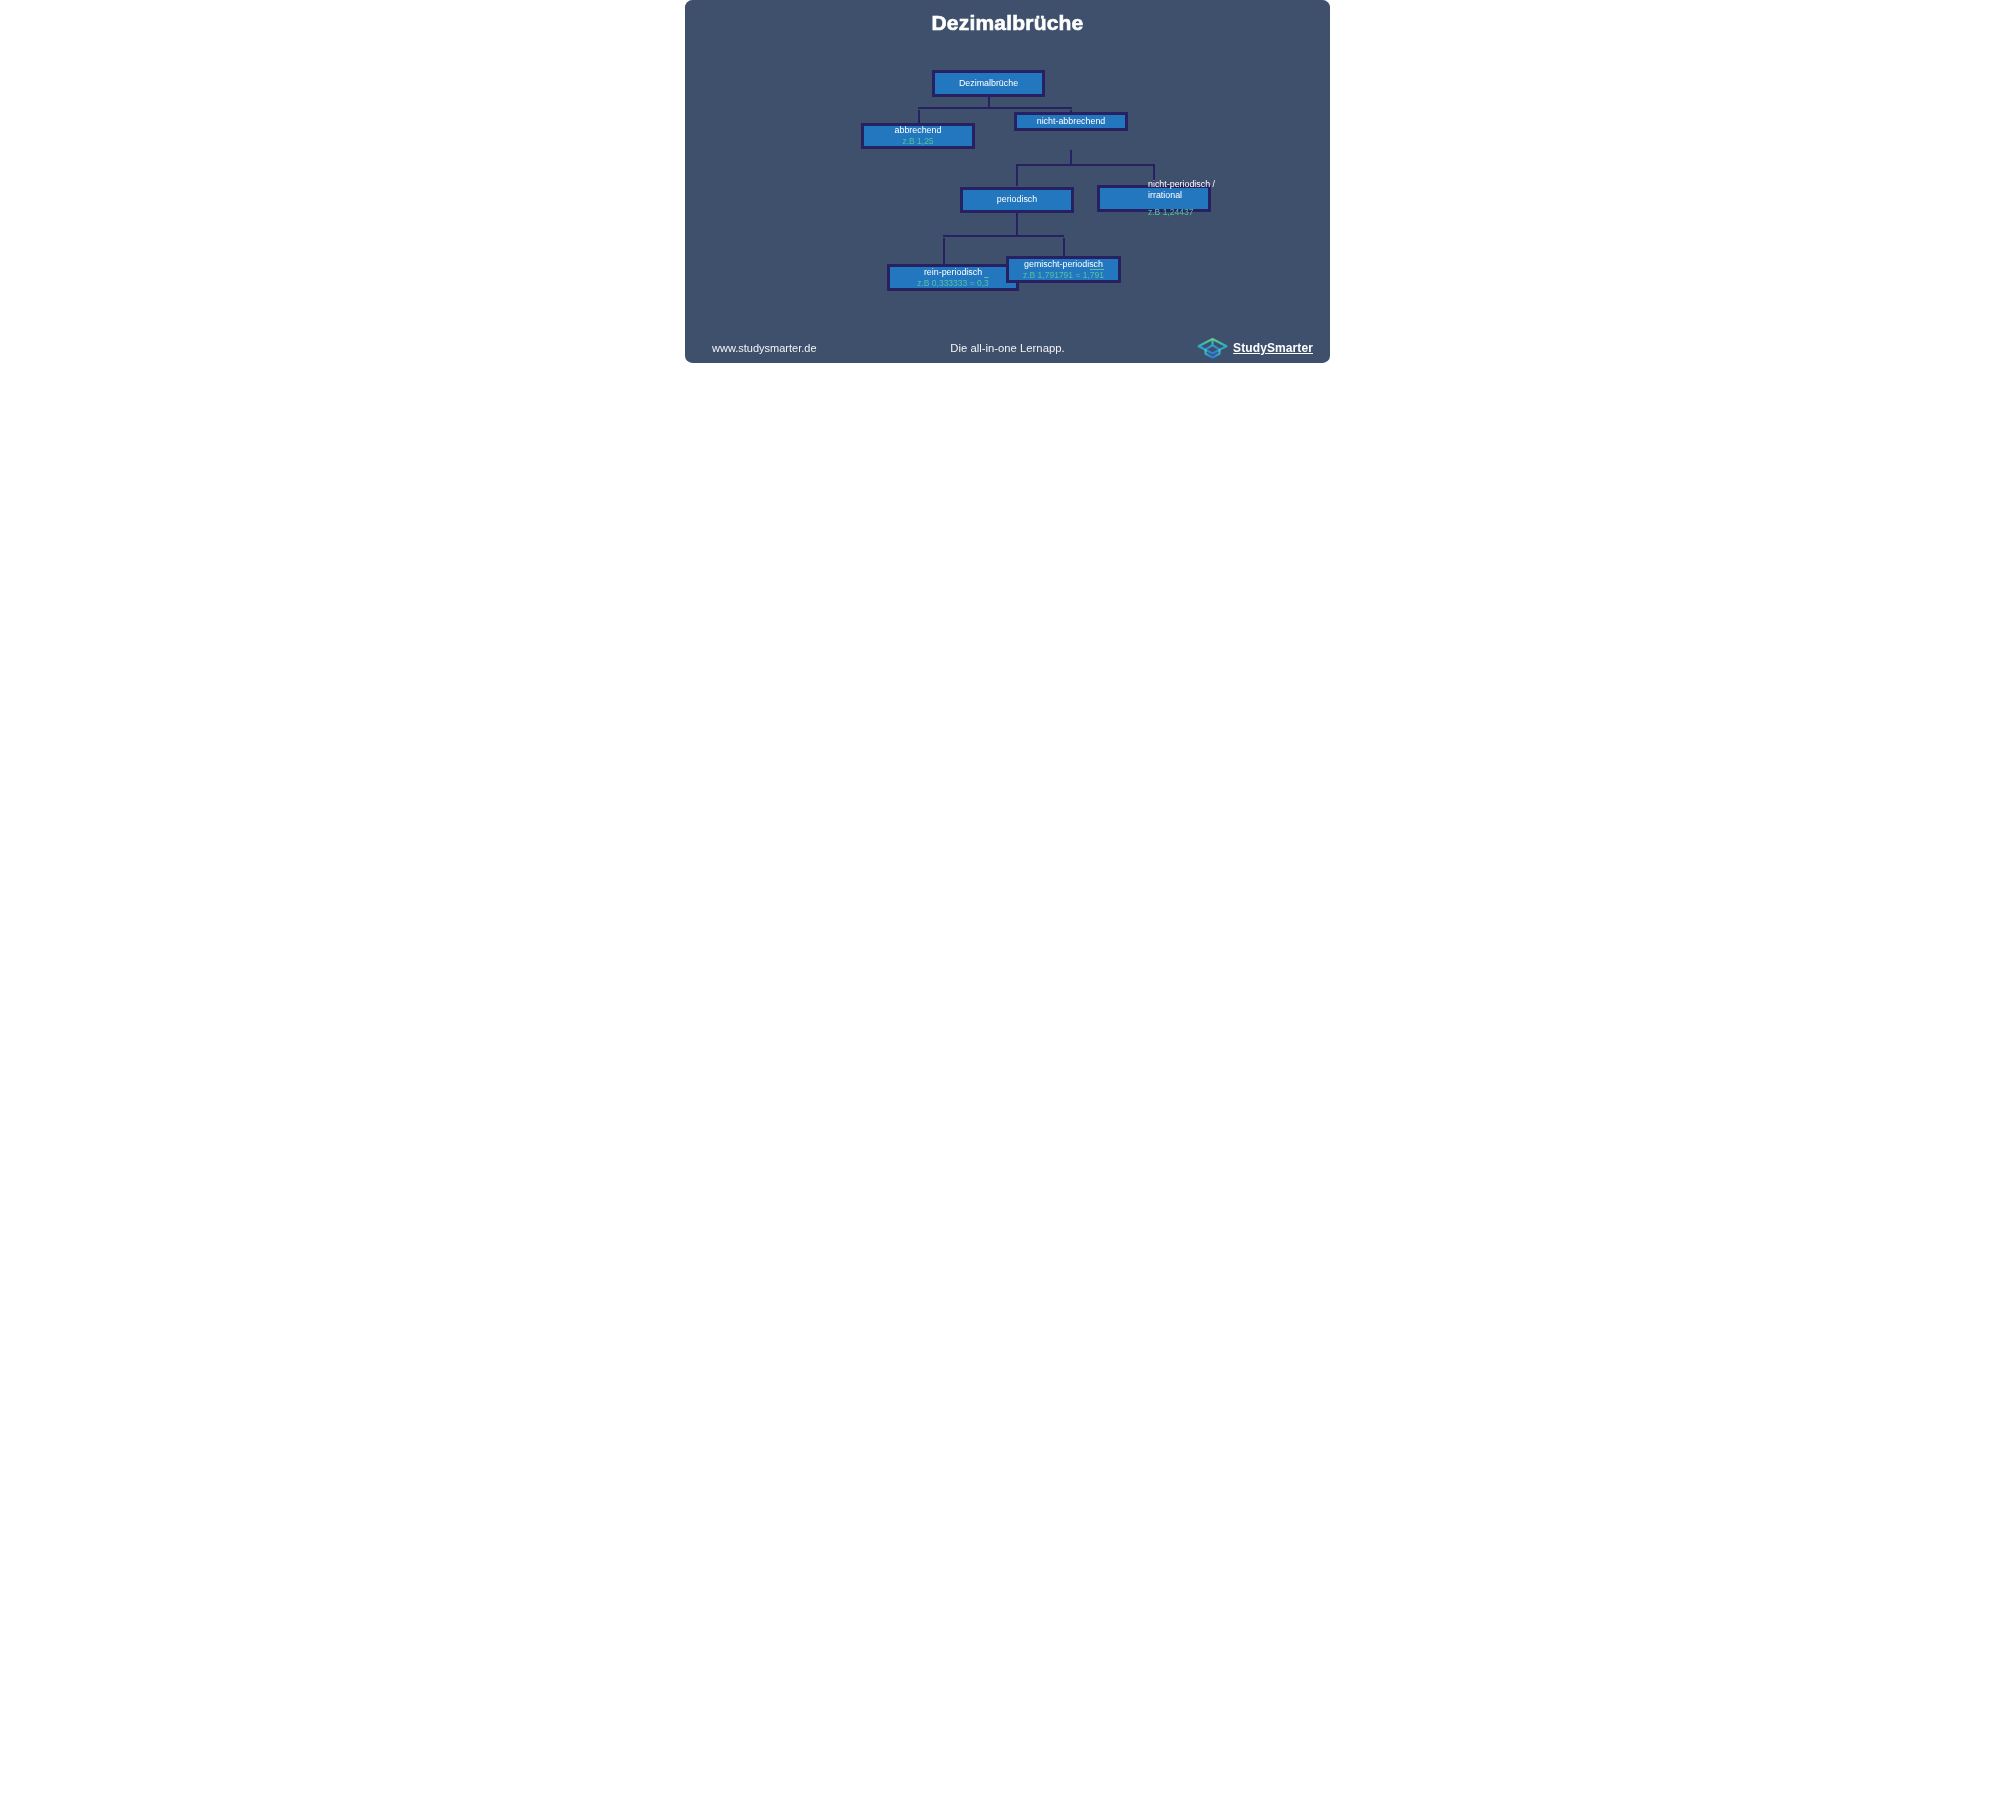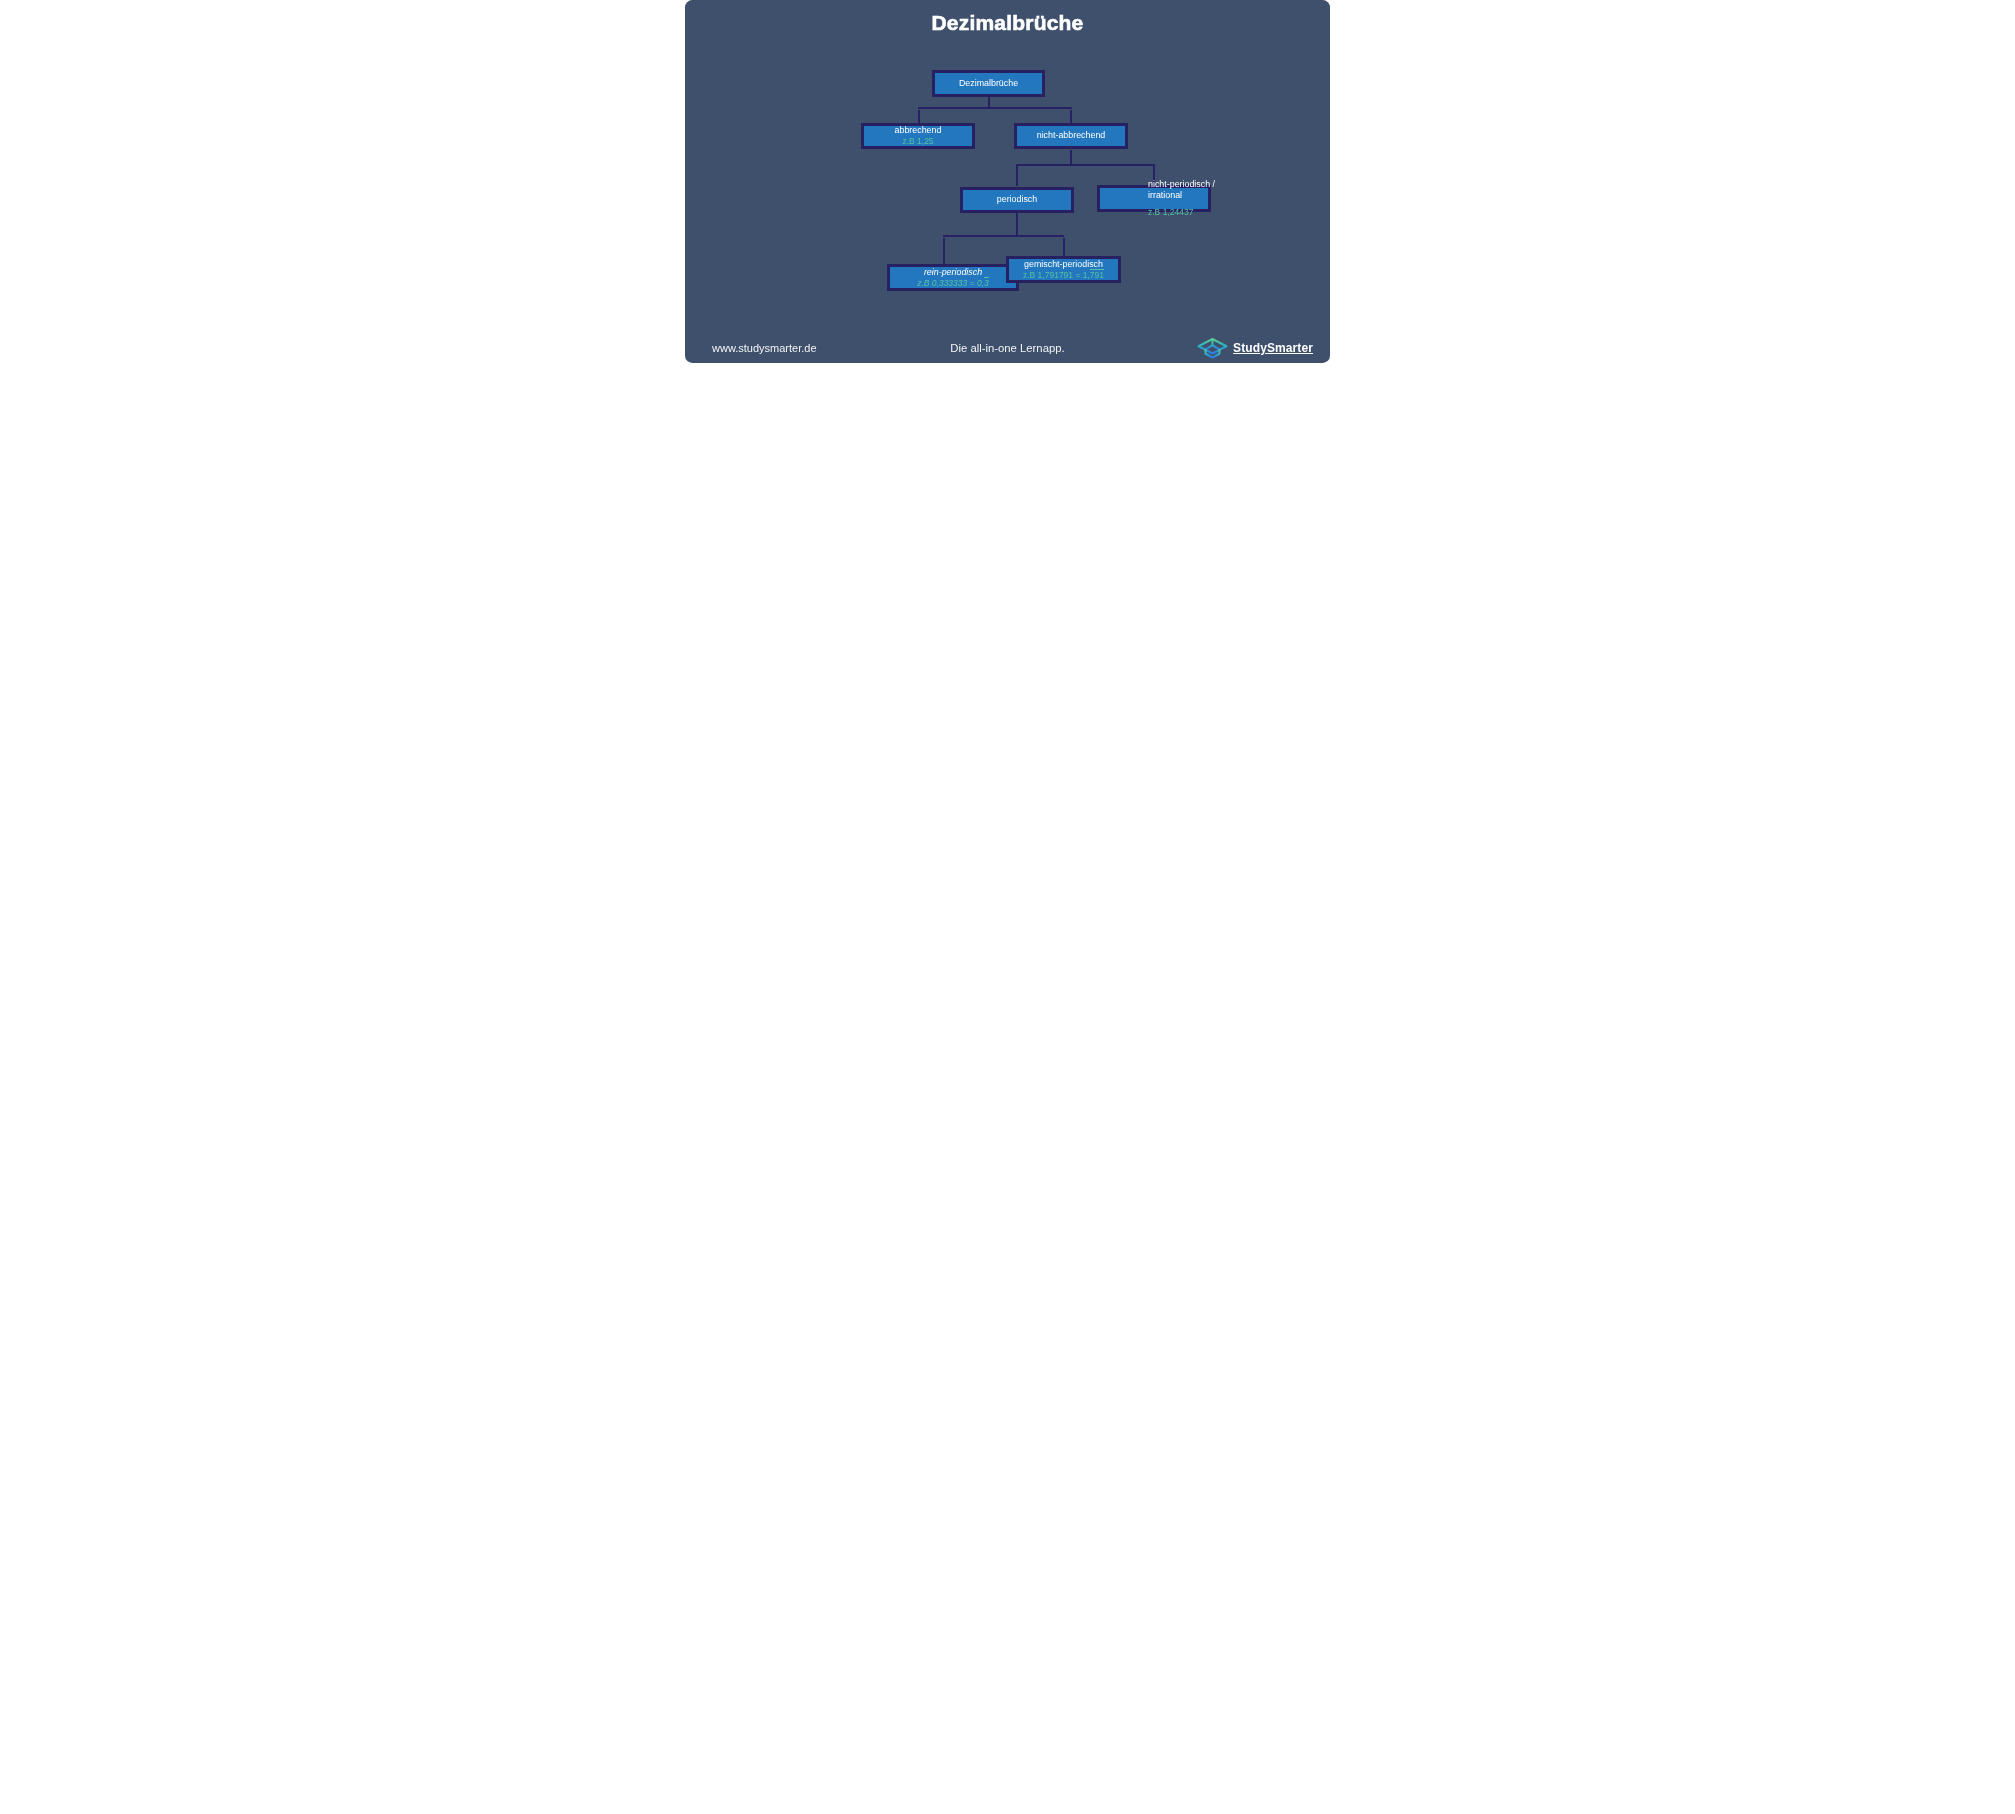--- a/index.html
+++ b/index.html
@@ -73,37 +73,37 @@
 
   <div class="node" style="left:247px;top:70px;width:113px;height:26.6px;">
     <span class="lbl">Dezimalbrüche</span>
   </div>
 
   <div class="node" style="left:176px;top:123px;width:114px;height:26px;">
     <span class="lbl">abbrechend</span>
     <span class="ex">z.B 1,25</span>
   </div>
 
-  <div class="node" style="left:329px;top:123px;width:114px;height:26px;">
+  <div class="node" style="left:329px;top:112px;width:114px;height:19px;">
     <span class="lbl">nicht-abbrechend</span>
   </div>
 
   <div class="node" style="left:275px;top:187px;width:114px;height:26px;">
     <span class="lbl">periodisch</span>
   </div>
 
   <div class="node leftalign" style="left:412px;top:185px;width:114px;height:27px;padding-left:48px;">
     <span class="lbl">nicht-periodisch /</span>
     <span class="row2">
       <span class="lbl">irrational</span>
       <span class="ex">z.B 1,24437</span>
     </span>
   </div>
 
-  <div class="node" style="left:202px;top:264px;width:132px;height:26.6px;font-style:italic;">
+  <div class="node" style="left:202px;top:264px;width:132px;height:26.6px;">
     <span class="lbl">rein-periodisch</span>
     <span class="ex"><span>z.B 0,333333 = 0,</span><span class="ov">3</span></span>
   </div>
 
   <div class="node" style="left:321px;top:256px;width:115px;height:26.6px;">
     <span class="lbl">gemischt-periodisch</span>
     <span class="ex"><span>z.B 1,791791 = 1,</span><span class="ov">791</span></span>
   </div>
 
   <div class="footer-url">www.studysmarter.de</div>

